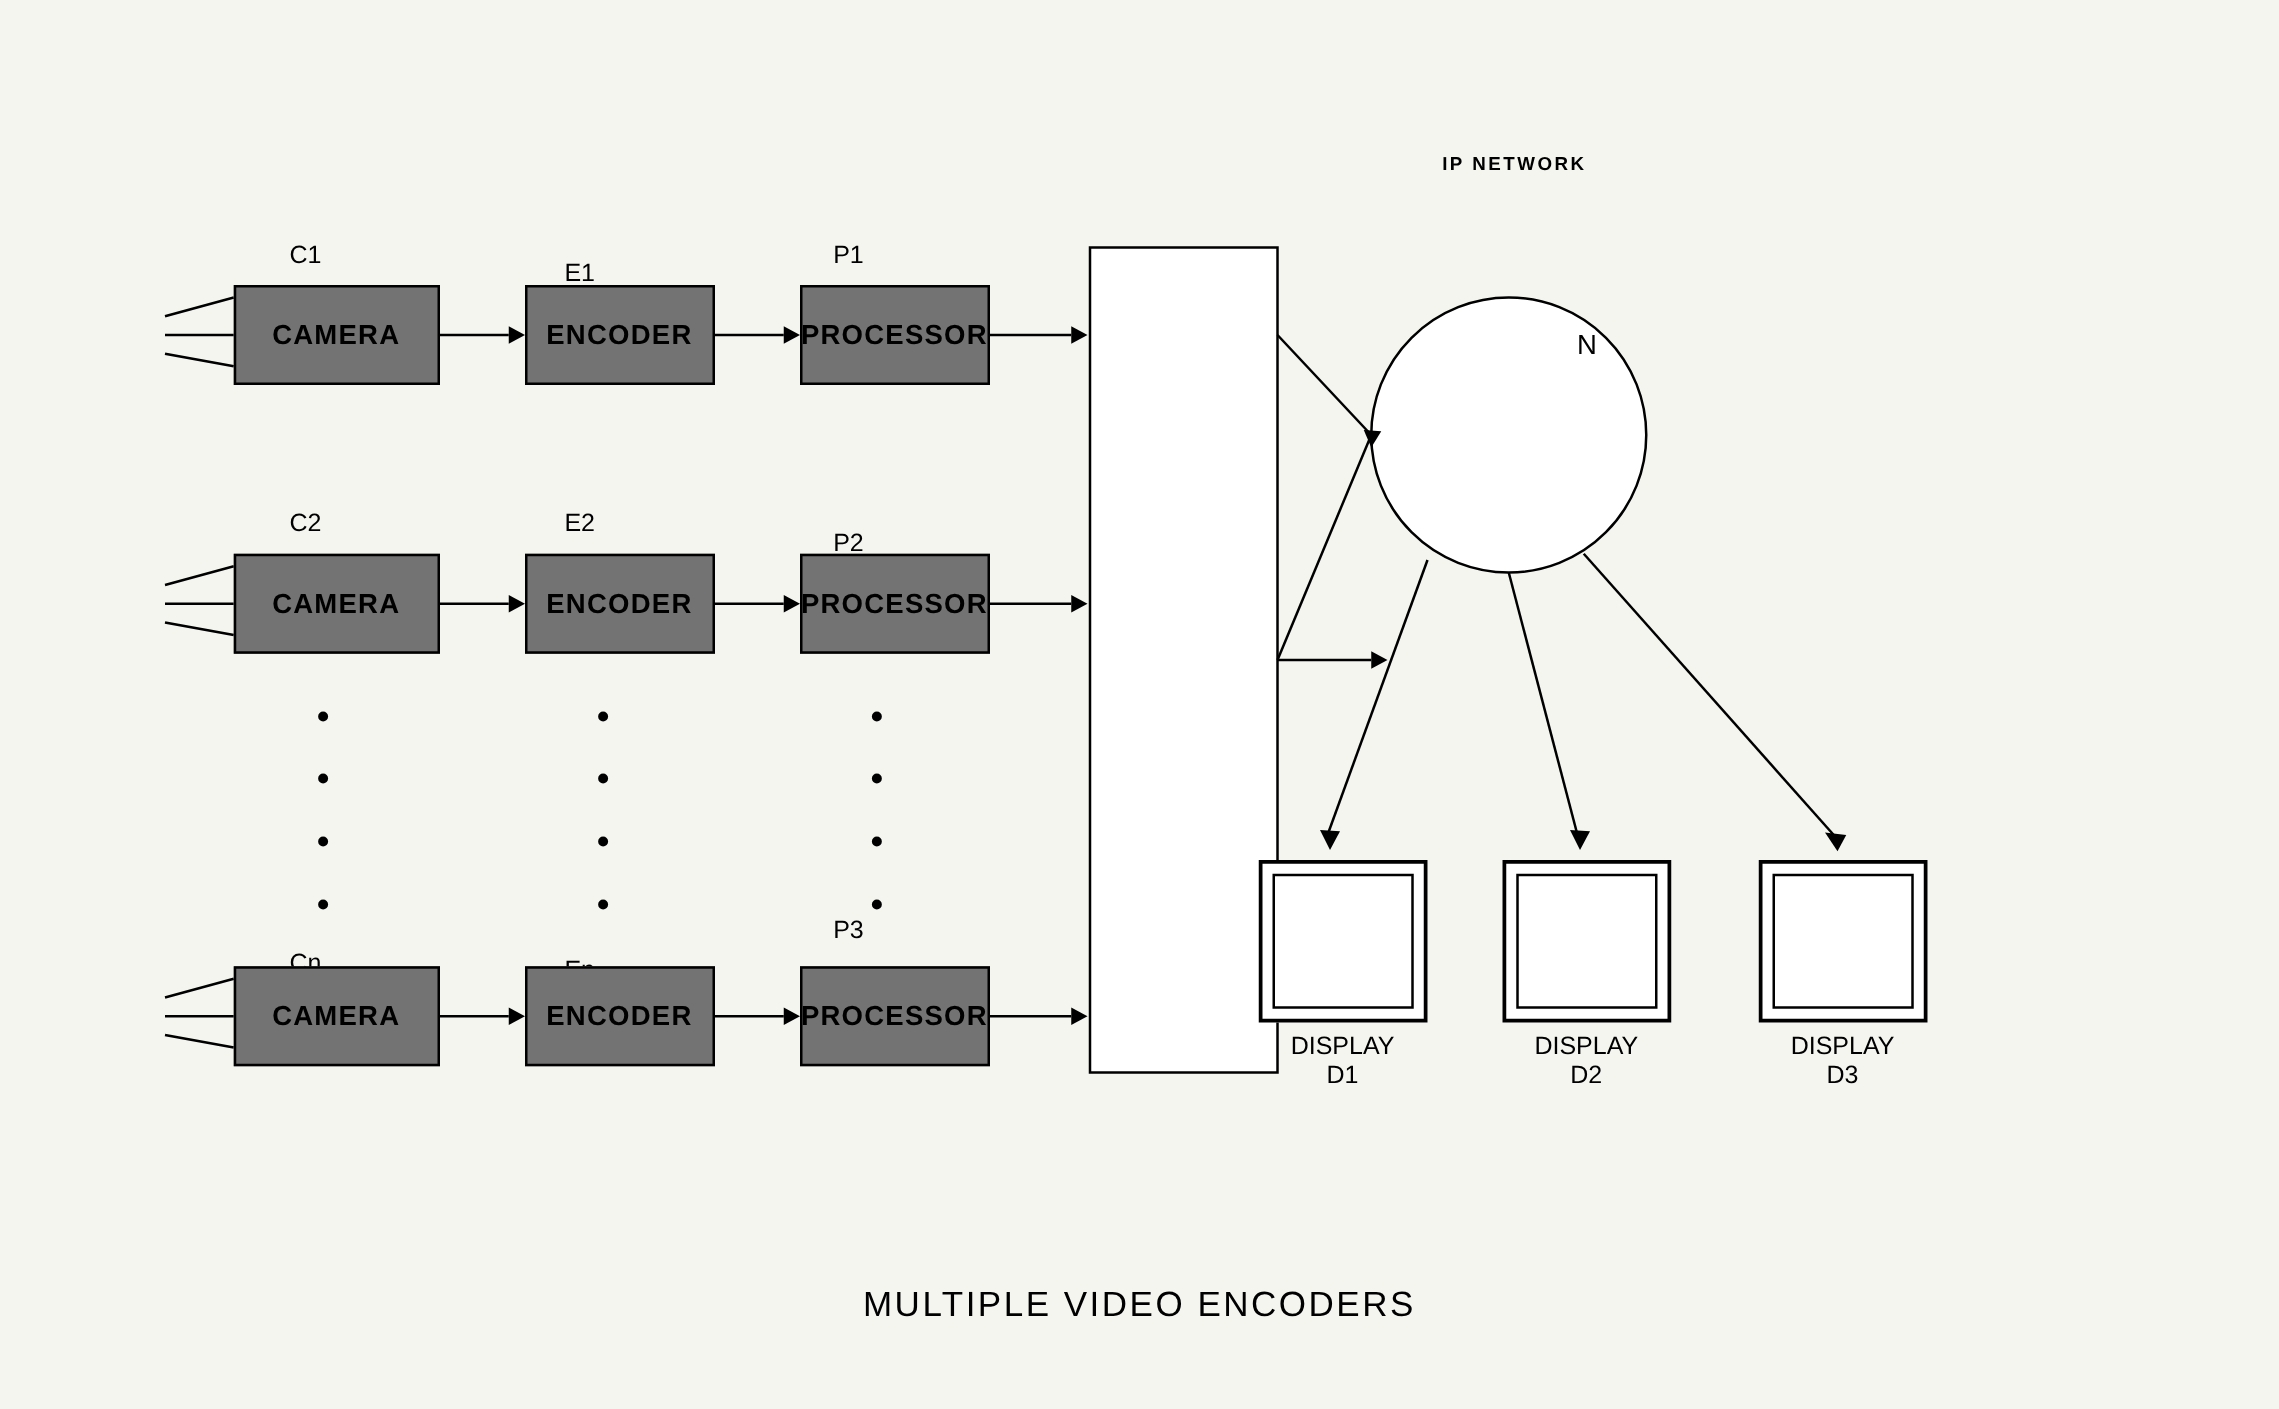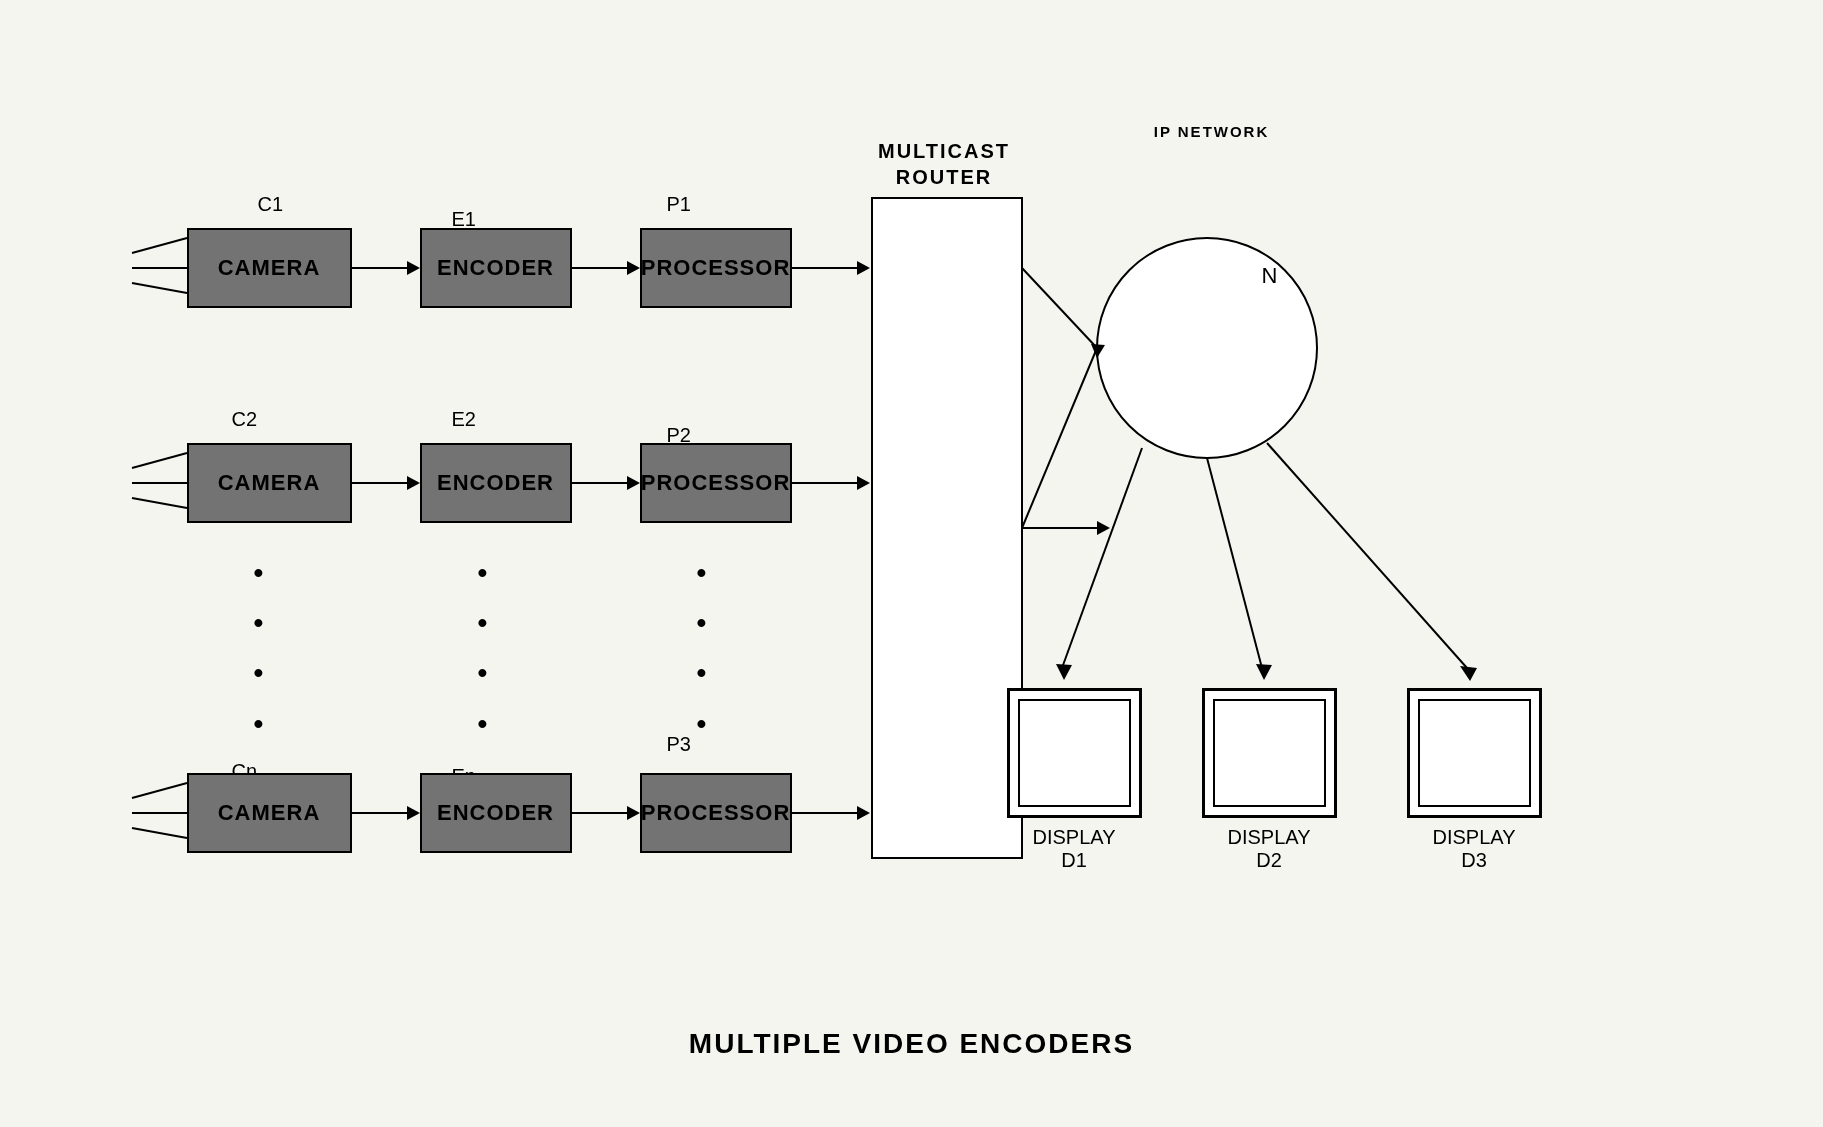--- a/index.html
+++ b/index.html
@@ -57,21 +57,21 @@
     .title-text {
       position: absolute;
       font-size: 26px;
       font-weight: bold;
       text-align: center;
       letter-spacing: 2px;
     }
     .bottom-title {
       margin-top: 10px;
       font-size: 28px;
-      font-weight: bold;
+      font-weight: normal;
       letter-spacing: 2px;
       text-align: center;
     }
   </style>
 </head>
 <body>
 
 <div class="diagram-container">
   <svg width="1600" height="900" style="position:absolute;top:0;left:0;" overflow="visible">
 
@@ -127,21 +127,21 @@
     <polygon points="1348,598 1358,613 1365,600" fill="#000"></polygon>
 
     <line x1="998" y1="460" x2="998" y2="280" stroke="#000" stroke-width="0"></line>
 
     <line x1="910" y1="200" x2="985" y2="280" stroke="#000" stroke-width="2"></line>
     <line x1="910" y1="460" x2="985" y2="280" stroke="#000" stroke-width="2"></line>
     <polygon points="979,276 993,277 985,290" fill="#000"></polygon>
 
   </svg>
 
-  <div class="label" style="left:120px;top:125px;margin-left:26px;">C1</div>
+  <div class="label" style="left:120px;top:125px;">C1</div>
   <div class="label" style="left:340px;top:140px;">E1</div>
   <div class="label" style="left:555px;top:125px;">P1</div>
 
   <div class="block" style="left:75px;top:160px;width:165px;height:80px;">CAMERA</div>
   <div class="block" style="left:308px;top:160px;width:152px;height:80px;">ENCODER</div>
   <div class="block" style="left:528px;top:160px;width:152px;height:80px;">PROCESSOR</div>
 
   <div class="label" style="left:120px;top:340px;">C2</div>
   <div class="label" style="left:340px;top:340px;">E2</div>
   <div class="label" style="left:555px;top:356px;">P2</div>
@@ -155,21 +155,20 @@
   <div class="dots" style="left:585px;top:480px;">•<br>•<br>•<br>•</div>
 
   <div class="label" style="left:120px;top:665px;margin-top:27px;">Cn</div>
   <div class="label" style="left:340px;top:697px;">En</div>
   <div class="label" style="left:555px;top:665px;">P3</div>
 
   <div class="block" style="left:75px;top:705px;width:165px;height:80px;">CAMERA</div>
   <div class="block" style="left:308px;top:705px;width:152px;height:80px;">ENCODER</div>
   <div class="block" style="left:528px;top:705px;width:152px;height:80px;">PROCESSOR</div>
 
-  <div class="title-text" style="left:740px;top:70px;width:185px;font-size:20px;line-height:1.3;">MULTICAST<br>ROUTER</div>
 
   <div class="title-text" style="left:1000px;top:55px;width:200px;font-size:15px;">IP NETWORK</div>
 
   <div class="label" style="left:1150px;top:195px;font-size:22px;">N</div>
 
   <div class="display-box" style="left:895px;top:620px;width:135px;height:130px;">
     <div class="display-inner"></div>
   </div>
   <div class="label" style="left:895px;top:758px;width:135px;text-align:center;font-size:20px;">DISPLAY<br>D1</div>
 

